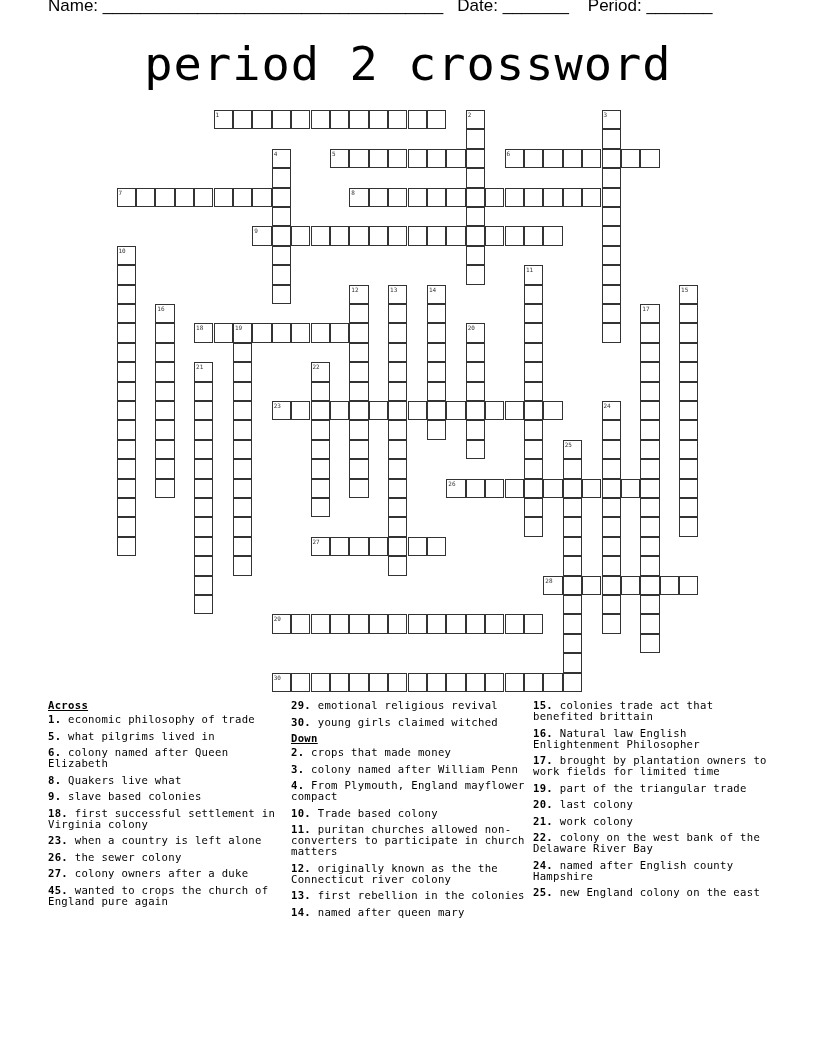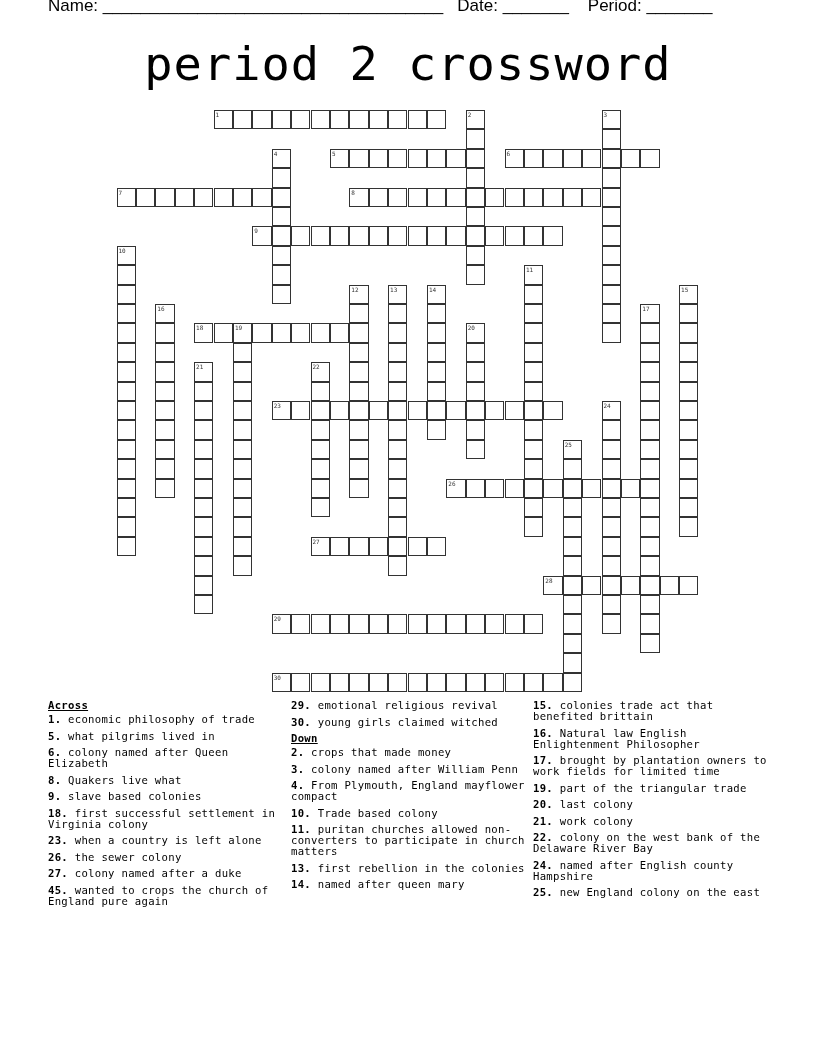--- a/index.html
+++ b/index.html
@@ -414,33 +414,34 @@
 <div class="clues col1">
   <div class="clue-head">Across</div>
   <div class="clue"><b>1.</b> <span>economic philosophy of trade</span></div>
   <div class="clue"><b>5.</b> <span>what pilgrims lived in</span></div>
   <div class="clue"><b>6.</b> <span>colony named after Queen Elizabeth</span></div>
   <div class="clue"><b>8.</b> <span>Quakers live what</span></div>
   <div class="clue"><b>9.</b> <span>slave based colonies</span></div>
   <div class="clue"><b>18.</b> <span>first successful settlement in Virginia colony</span></div>
   <div class="clue"><b>23.</b> <span>when a country is left alone</span></div>
   <div class="clue"><b>26.</b> <span>the sewer colony</span></div>
-  <div class="clue"><b>27.</b> <span>colony named after a duke</span></div>
+  <div class="clue"><b>27.</b> <span>colony owners after a duke</span></div>
   <div class="clue"><b>45.</b> <span>wanted to crops the church of England pure again</span></div>
 </div>
 
 <div class="clues col2">
   <div class="clue"><b>29.</b> <span>emotional religious revival</span></div>
   <div class="clue"><b>30.</b> <span>young girls claimed witched</span></div>
   <div class="clue-head">Down</div>
   <div class="clue"><b>2.</b> <span>crops that made money</span></div>
   <div class="clue"><b>3.</b> <span>colony named after William Penn</span></div>
   <div class="clue"><b>4.</b> <span>From Plymouth, England mayflower compact</span></div>
   <div class="clue"><b>10.</b> <span>Trade based colony</span></div>
   <div class="clue"><b>11.</b> <span>puritan churches allowed non-converters to participate in church matters</span></div>
+  <div class="clue"><b>12.</b> <span>originally known as the the Connecticut river colony</span></div>
   <div class="clue"><b>13.</b> <span>first rebellion in the colonies</span></div>
   <div class="clue"><b>14.</b> <span>named after queen mary</span></div>
 </div>
 
 <div class="clues col3">
   <div class="clue"><b>15.</b> <span>colonies trade act that benefited brittain</span></div>
   <div class="clue"><b>16.</b> <span>Natural law English Enlightenment Philosopher</span></div>
   <div class="clue"><b>17.</b> <span>brought by plantation owners to work fields for limited time</span></div>
   <div class="clue"><b>19.</b> <span>part of the triangular trade</span></div>
   <div class="clue"><b>20.</b> <span>last colony</span></div>

